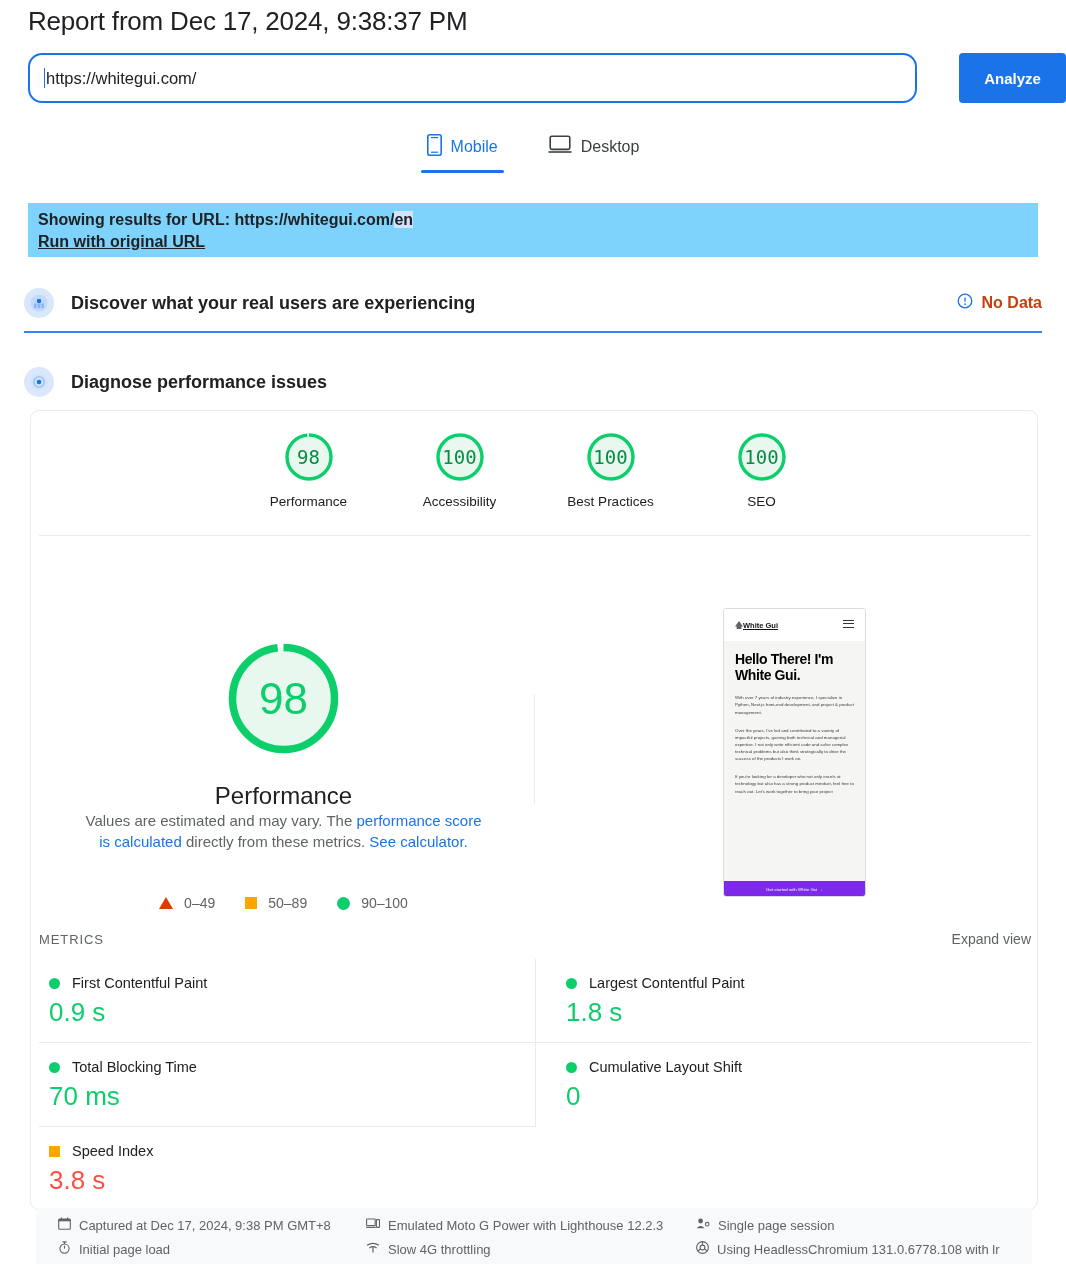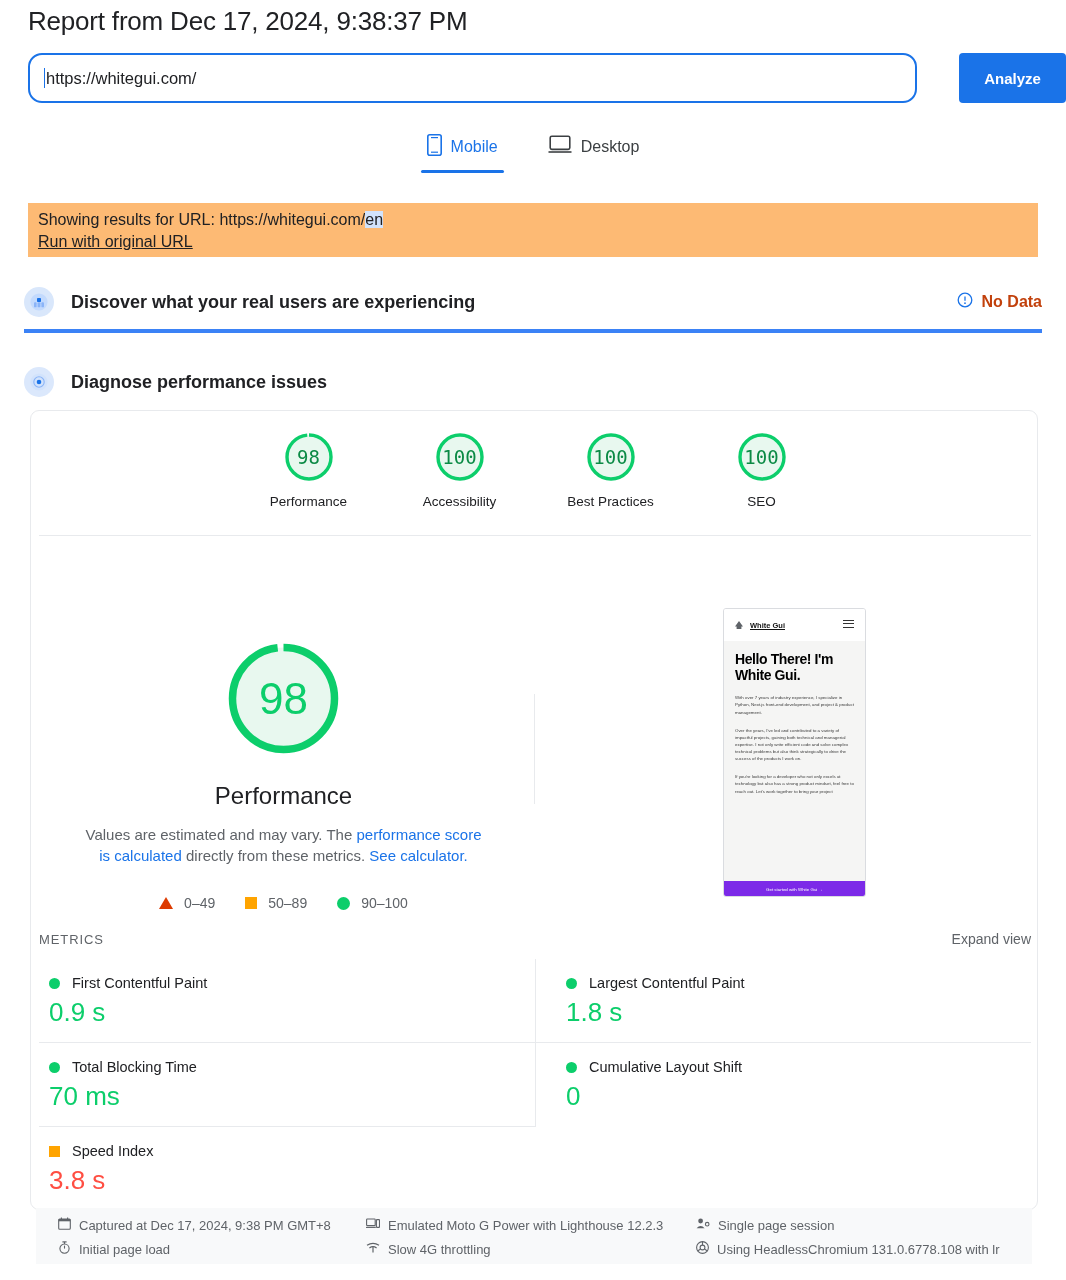--- a/index.html
+++ b/index.html
@@ -52,35 +52,35 @@
   .tab.active { color: #1a73e8; }
   .tab.inactive { color: #3c4043; }
   .tab .underline {
     position: absolute; left: 0; right: 0; bottom: 0; height: 3px;
     background: #1a73e8; border-radius: 2px;
   }
 
   
   .banner {
     position: absolute; left: 28px; top: 203px; width: 1010px; height: 54px;
-    background: #fdba74; padding: 8px 10px 0 10px;
+    background: #7dd3fc; padding: 8px 10px 0 10px; font-weight: bold;
   }
   .banner-line1 { font-size: 16px; color: #202124; }
   .banner-hl { background: #d2e3fc; }
   .banner-link {
     font-size: 16px; color: #202124; text-decoration: underline;
     cursor: pointer; display: inline-block; margin-top: 4px;
   }
 
   
   .section-row {
     position: absolute; left: 24px; width: 1018px; height: 58px;
     display: flex; align-items: center;
   }
-  .sec-discover { top: 275px; border-bottom: 4px solid #3b82f6; }
+  .sec-discover { top: 275px; border-bottom: 2px solid #3b82f6; }
   .sec-diagnose { top: 353px; }
   .sec-icon {
     width: 30px; height: 30px; border-radius: 50%;
     display: flex; align-items: center; justify-content: center;
     flex: 0 0 auto;
   }
   .sec-icon.discover { background: #d9e7fb; }
   .sec-icon.diagnose { background: #dbe8fc; }
   .sec-title {
     margin-left: 17px; font-size: 18px; font-weight: bold; color: #202124;
@@ -119,21 +119,21 @@
   
   .big-wrap { position: absolute; left: 0; top: 225px; width: 505px; text-align: center; }
   .big-ring { position: relative; width: 125px; height: 125px; margin: 0 auto; }
   .big-val {
     position: absolute; left: 0; top: 0; width: 125px; height: 125px;
     display: flex; align-items: center; justify-content: center;
     font-size: 44px; color: #0cce6b;
   }
   .big-label { margin-top: 21px; font-size: 24px; color: #202124; }
   .big-desc {
-    margin-top: 14px; font-size: 15px; color: #5f6368; line-height: 1.42;
+    margin-top: 0; font-size: 15px; color: #5f6368; line-height: 1.42;
     padding: 0 48px;
   }
   .big-desc a { color: #1a73e8; text-decoration: none; cursor: pointer; }
 
   .legend {
     position: absolute; left: 0; top: 484px; width: 505px;
     display: flex; justify-content: center; align-items: center; gap: 30px;
     font-size: 14px; color: #5f6368;
   }
   .legend-item { display: flex; align-items: center; gap: 11px; }
@@ -153,21 +153,21 @@
   .thumb {
     position: absolute; left: 692px; top: 197px; width: 143px; height: 289px;
     border: 1px solid #dadce0; border-radius: 3px; background: #fff;
     overflow: hidden;
   }
   .thumb-head {
     height: 32px; display: flex; align-items: center; padding: 0 11px; background: #fff;
   }
   .thumb-logo { width: 8px; height: 8px; background: #5f6368;
     clip-path: polygon(50% 0%, 100% 70%, 80% 70%, 80% 100%, 20% 100%, 20% 70%, 0% 70%); }
-  .thumb-brand { font-size: 7.5px; font-weight: bold; margin-left: 7px; color: #111; text-decoration: underline; }
+  .thumb-brand { font-size: 7.5px; font-weight: bold; color: #111; text-decoration: underline; }
   .thumb-burger { margin-left: auto; width: 11px; }
   .thumb-burger i { display: block; height: 1px; background: #333; margin-bottom: 2.5px; }
   .thumb-body { background: #f5f5f4; padding: 11px 11px 0 11px; height: 257px; position: relative; }
   .thumb-h1 { font-size: 14px; font-weight: bold; line-height: 1.12; color: #000; letter-spacing: -0.4px; }
   .thumb-p { margin-top: 11px; font-size: 4.4px; line-height: 1.62; color: #3a3a3a; }
   .thumb-cta {
     position: absolute; left: 0; right: 0; bottom: 0; height: 17px; background: #7c2ae8;
     display: flex; align-items: center; justify-content: center;
     font-size: 4.4px; color: #fff;
   }

